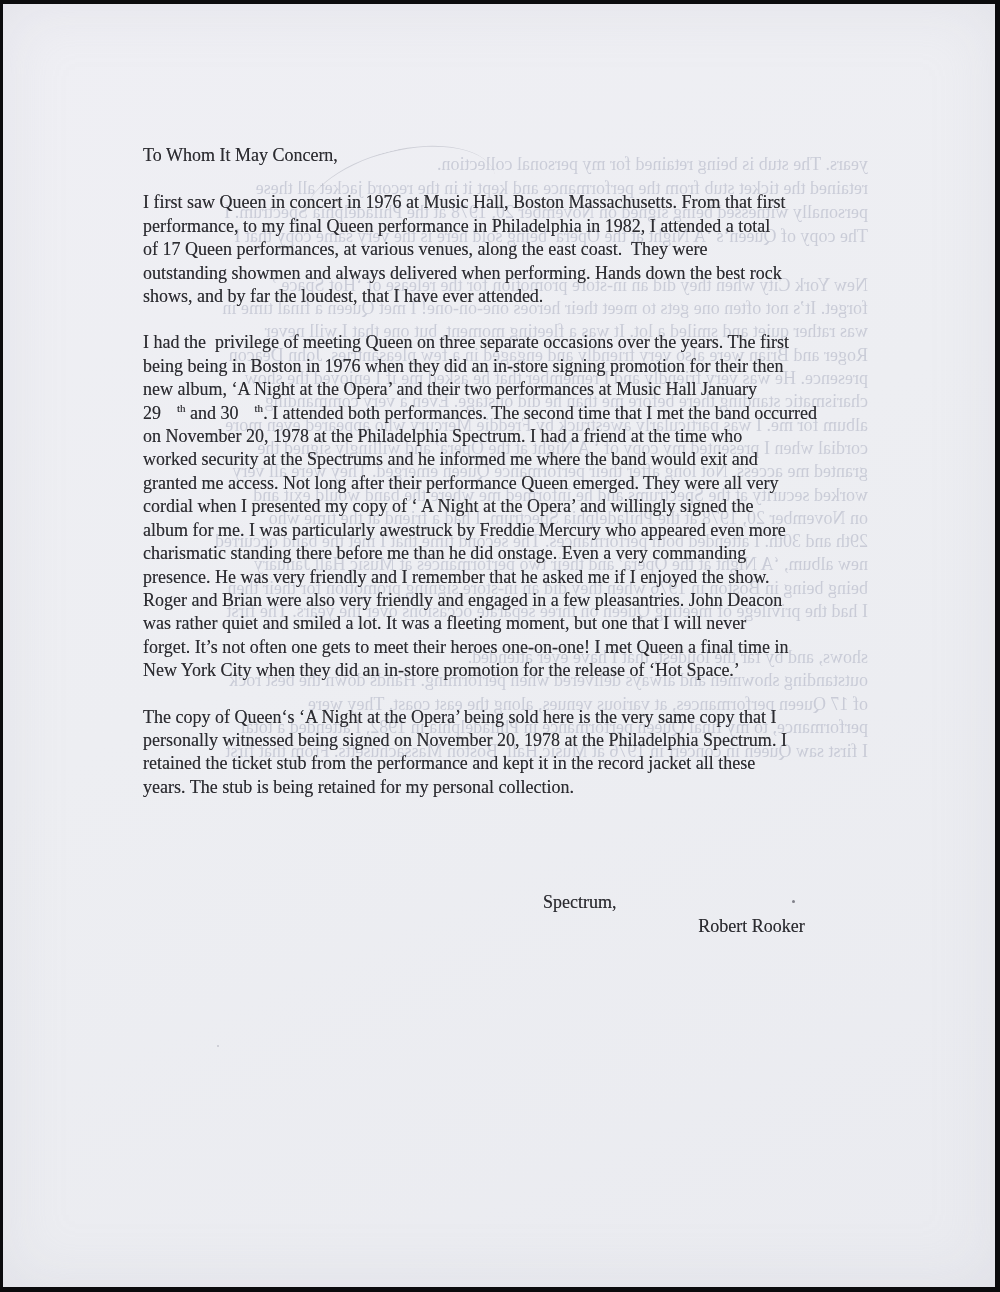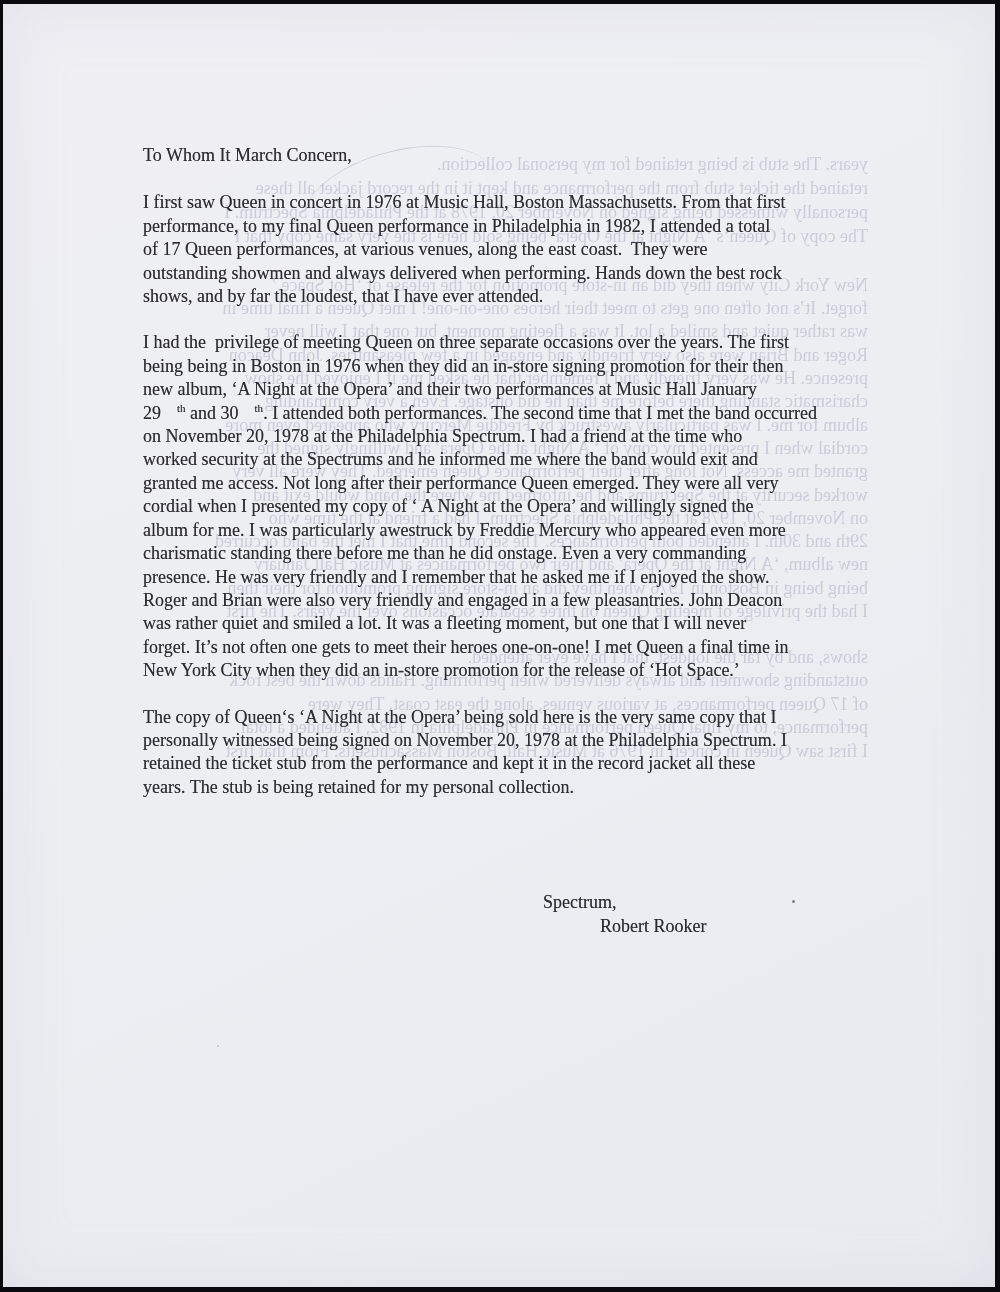--- a/index.html
+++ b/index.html
@@ -23,21 +23,21 @@
     position:absolute;left:140px;top:140px;width:760px;
     font-size:18px;line-height:23.4px;color:#2c2c31;
     white-space:nowrap;
     text-shadow:0 0 .4px rgba(44,44,49,.55);
   }
   .salutation{margin:0 0 24px 0;}
   .para{margin:0 0 23px 0;}
   .para:last-child{margin-bottom:0;}
   sup{font-size:11px;line-height:0;vertical-align:super;padding-left:16px;}
   .closing-block{margin-top:92px;margin-left:400px;}
-  .signature-name{margin-left:57px;}
+  .signature-name{margin-left:57px;text-align:center;}
   .crease-mark{
     position:absolute;left:300px;top:146px;width:195px;height:95px;
     border-radius:50%;
     border-top:1.5px solid rgba(152,155,168,.38);
     transform:rotate(-14deg);
     pointer-events:none;
   }
   .ink-speck{
     position:absolute;left:789px;top:896px;width:3px;height:3px;
     border-radius:50%;background:rgba(70,70,82,.65);
@@ -74,21 +74,21 @@
         <div class="bleed-line" style="top: 642px;">shows, and by far the loudest, that I have ever attended.</div>
         <div class="bleed-line" style="top: 665px;">outstanding showmen and always delivered when performing. Hands down the best rock</div>
         <div class="bleed-line" style="top: 689px;">of 17 Queen performances, at various venues, along the east coast.  They were</div>
         <div class="bleed-line" style="top: 712px;">performance, to my final Queen performance in Philadelphia in 1982, I attended a total</div>
         <div class="bleed-line" style="top: 736px;">I first saw Queen in concert in 1976 at Music Hall, Boston Massachusetts. From that first</div>
       </div>
 
     <div class="crease-mark"></div>
 
     <div class="letter-body">
-      <div class="salutation">To Whom It March Concern,</div>
+      <div class="salutation">To Whom It May Concern,</div>
 
       <div>
           <div class="para">I first saw Queen in concert in 1976 at Music Hall, Boston Massachusetts. From that first<br>performance, to my final Queen performance in Philadelphia in 1982, I attended a total<br>of 17 Queen performances, at various venues, along the east coast.&nbsp; They were<br>outstanding showmen and always delivered when performing. Hands down the best rock<br>shows, and by far the loudest, that I have ever attended.</div>
           <div class="para">I had the&nbsp; privilege of meeting Queen on three separate occasions over the years. The first<br>being being in Boston in 1976 when they did an in-store signing promotion for their then<br>new album, ‘A Night at the Opera’ and their two performances at Music Hall January<br>29<sup>th</sup> and 30<sup>th</sup>. I attended both performances. The second time that I met the band occurred<br>on November 20, 1978 at the Philadelphia Spectrum. I had a friend at the time who<br>worked security at the Spectrums and he informed me where the band would exit and<br>granted me access. Not long after their performance Queen emerged. They were all very<br>cordial when I presented my copy of ‘ A Night at the Opera’ and willingly signed the<br>album for me. I was particularly awestruck by Freddie Mercury who appeared even more<br>charismatic standing there before me than he did onstage. Even a very commanding<br>presence. He was very friendly and I remember that he asked me if I enjoyed the show.<br>Roger and Brian were also very friendly and engaged in a few pleasantries. John Deacon<br>was rather quiet and smiled a lot. It was a fleeting moment, but one that I will never<br>forget. It’s not often one gets to meet their heroes one-on-one! I met Queen a final time in<br>New York City when they did an in-store promotion for the release of ‘Hot Space.’</div>
           <div class="para">The copy of Queen‘s ‘A Night at the Opera’ being sold here is the very same copy that I<br>personally witnessed being signed on November 20, 1978 at the Philadelphia Spectrum. I<br>retained the ticket stub from the performance and kept it in the record jacket all these<br>years. The stub is being retained for my personal collection.</div>
         </div>
 
       <div class="closing-block">
         <div>Spectrum,</div>
         <div class="signature-name">Robert Rooker</div>

